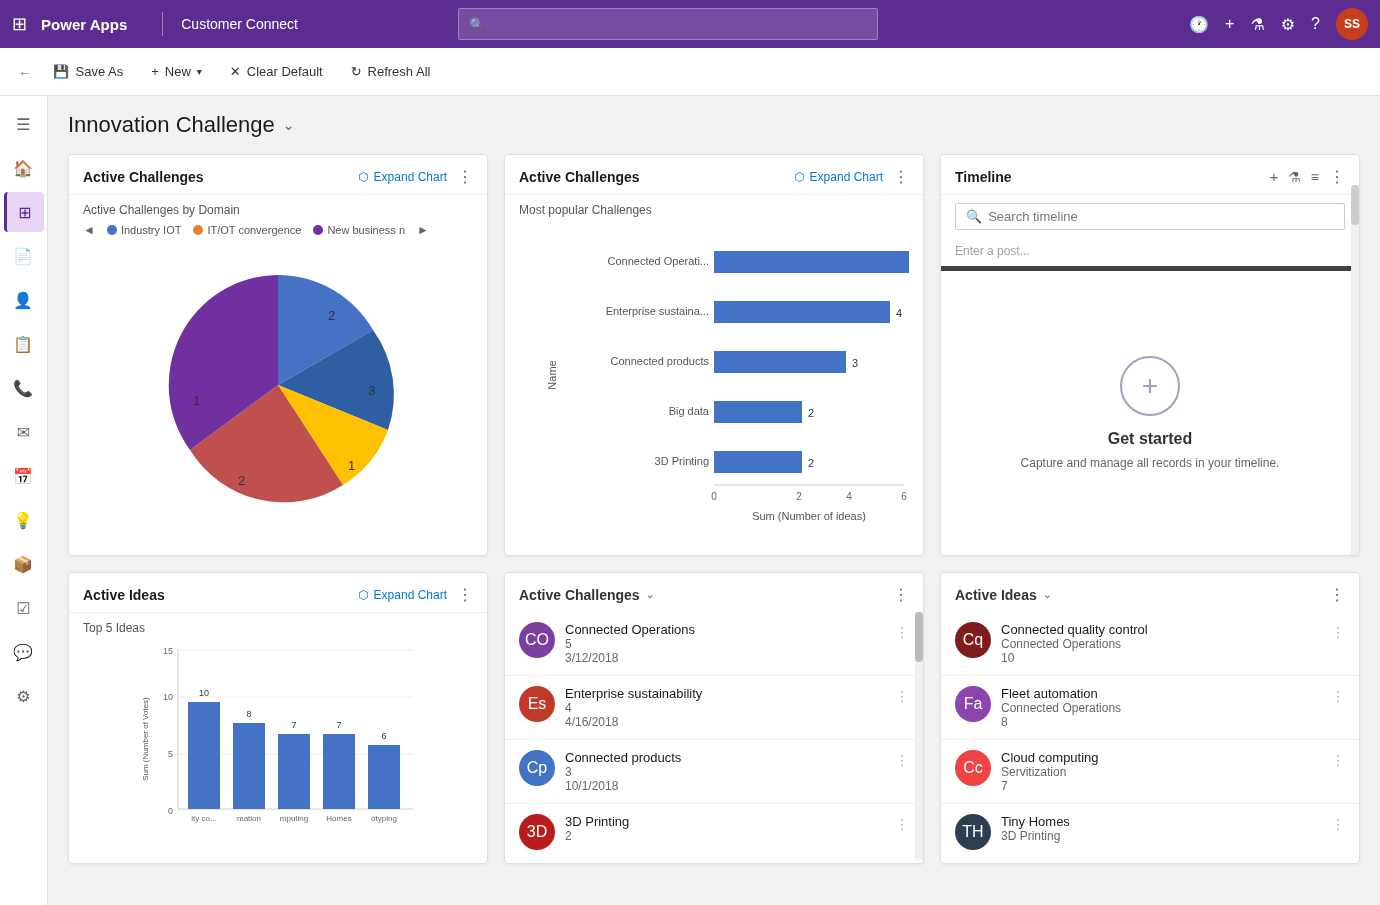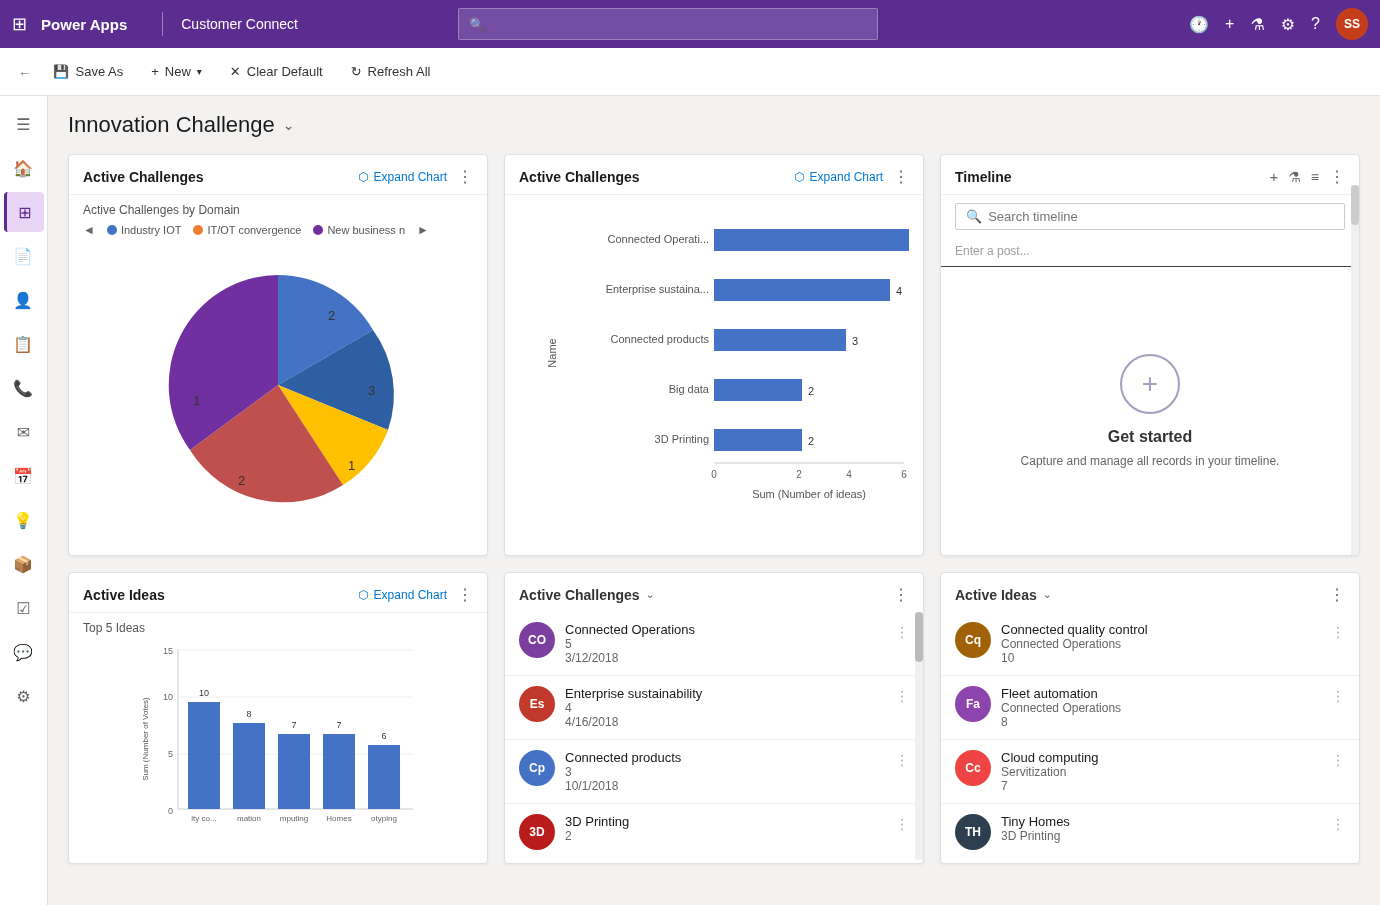--- a/index.html
+++ b/index.html
@@ -158,21 +158,21 @@
     
     .bar-chart-container { padding: 8px 14px 14px; height: 360px; }
     .chart-subtitle { font-size: 12px; color: #555; margin-bottom: 8px; }
     .timeline-header-right { display: flex; align-items: center; gap: 10px; color: #666; }
     .timeline-search {
       margin: 8px 14px;
       display: flex; align-items: center; gap: 6px;
       border: 1px solid #ccc; border-radius: 2px; padding: 5px 10px;
     }
     .timeline-search input { border: none; outline: none; font-size: 13px; width: 100%; color: #701a75; }
-    .timeline-post-input { padding: 6px 14px 8px; font-size: 12px; color: #a0a0a0; border-bottom: 1px solid #404040; }
+    .timeline-post-input { padding: 6px 14px 8px; font-size: 12px; color: #a0a0a0; border-bottom: 5px solid #404040; }
     .timeline-plus-circle {
       width: 60px; height: 60px; border-radius: 50%; border: 2px solid #a0a0c0;
       display: flex; align-items: center; justify-content: center;
       font-size: 28px; color: #a0a0c0; margin-bottom: 14px;
     }
     .timeline-empty-title { font-size: 16px; font-weight: 600; color: #333; margin-bottom: 8px; }
     .timeline-empty-sub { font-size: 12px; color: #666; text-align: center; }
 
     
     .bottom-grid {
@@ -192,21 +192,21 @@
     .list-card-menu { margin-left: auto; color: #666; cursor: pointer; font-size: 16px; }
     .list-items { overflow-y: auto; max-height: 280px; }
     .list-item {
       display: flex; align-items: flex-start; gap: 10px;
       padding: 10px 14px; border-bottom: 1px solid #f0f0f0;
     }
     .list-item:last-child { border-bottom: none; }
     .list-avatar {
       width: 36px; height: 36px; border-radius: 50%;
       display: flex; align-items: center; justify-content: center;
-      font-size: 12px; font-weight: 700; color: white; flex-shrink: 0; text-align: center;
+      font-size: 16px; font-weight: 400; color: white; flex-shrink: 0; text-align: center;
     }
     .list-item-content { flex: 1; }
     .list-item-title { font-size: 13px; font-weight: 500; color: #1a1a1a; }
     .list-item-sub { font-size: 12px; color: #666; }
     .list-item-menu { color: #aaa; cursor: pointer; font-size: 14px; margin-top: 2px; }
 
     
     .ideas-chart { padding: 8px 14px 14px; height: 250px; }
     .ideas-chart-title { font-size: 12px; color: #555; margin-bottom: 4px; }
   </style>
@@ -338,20 +338,21 @@
           <span class="card-title">Active Challenges</span>
           <div class="card-header-actions">
             <button class="expand-btn">
               <span>⬡</span>
               <span>Expand Chart</span>
             </button>
             <span class="card-menu">⋮</span>
           </div>
         </div>
         <div class="bar-chart-container">
+          <div class="chart-subtitle">Most popular Challenges</div>
           <svg width="100%" height="310" viewBox="0 0 340 310">
 
             <text x="165" y="40" font-size="11" fill="#555" text-anchor="end">Connected Operati...</text>
             <rect x="170" y="26" width="220" height="22" fill="#4472c4"></rect>
             <text x="396" y="42" font-size="11" fill="#333">5</text>
 
             <text x="165" y="90" font-size="11" fill="#555" text-anchor="end">Enterprise sustaina...</text>
             <rect x="170" y="76" width="176" height="22" fill="#4472c4"></rect>
             <text x="352" y="92" font-size="11" fill="#333">4</text>
 
@@ -532,21 +533,21 @@
 
       <div class="card">
         <div class="list-card-header">
           <span class="list-card-title">Active Ideas</span>
           <span class="list-card-chevron">⌄</span>
           <span class="list-card-menu">⋮</span>
         </div>
         <div class="list-items">
 
           <div class="list-item">
-            <div class="list-avatar" style="background:#a16207">Cq</div>
+            <div class="list-avatar" style="background:#7f1d1d">Cq</div>
             <div class="list-item-content">
               <div class="list-item-title">Connected quality control</div>
               <div class="list-item-sub">
                 <span>Connected Operations</span><br>
                 <span>10</span>
               </div>
             </div>
             <span class="list-item-menu">⋮</span>
           </div>
 

